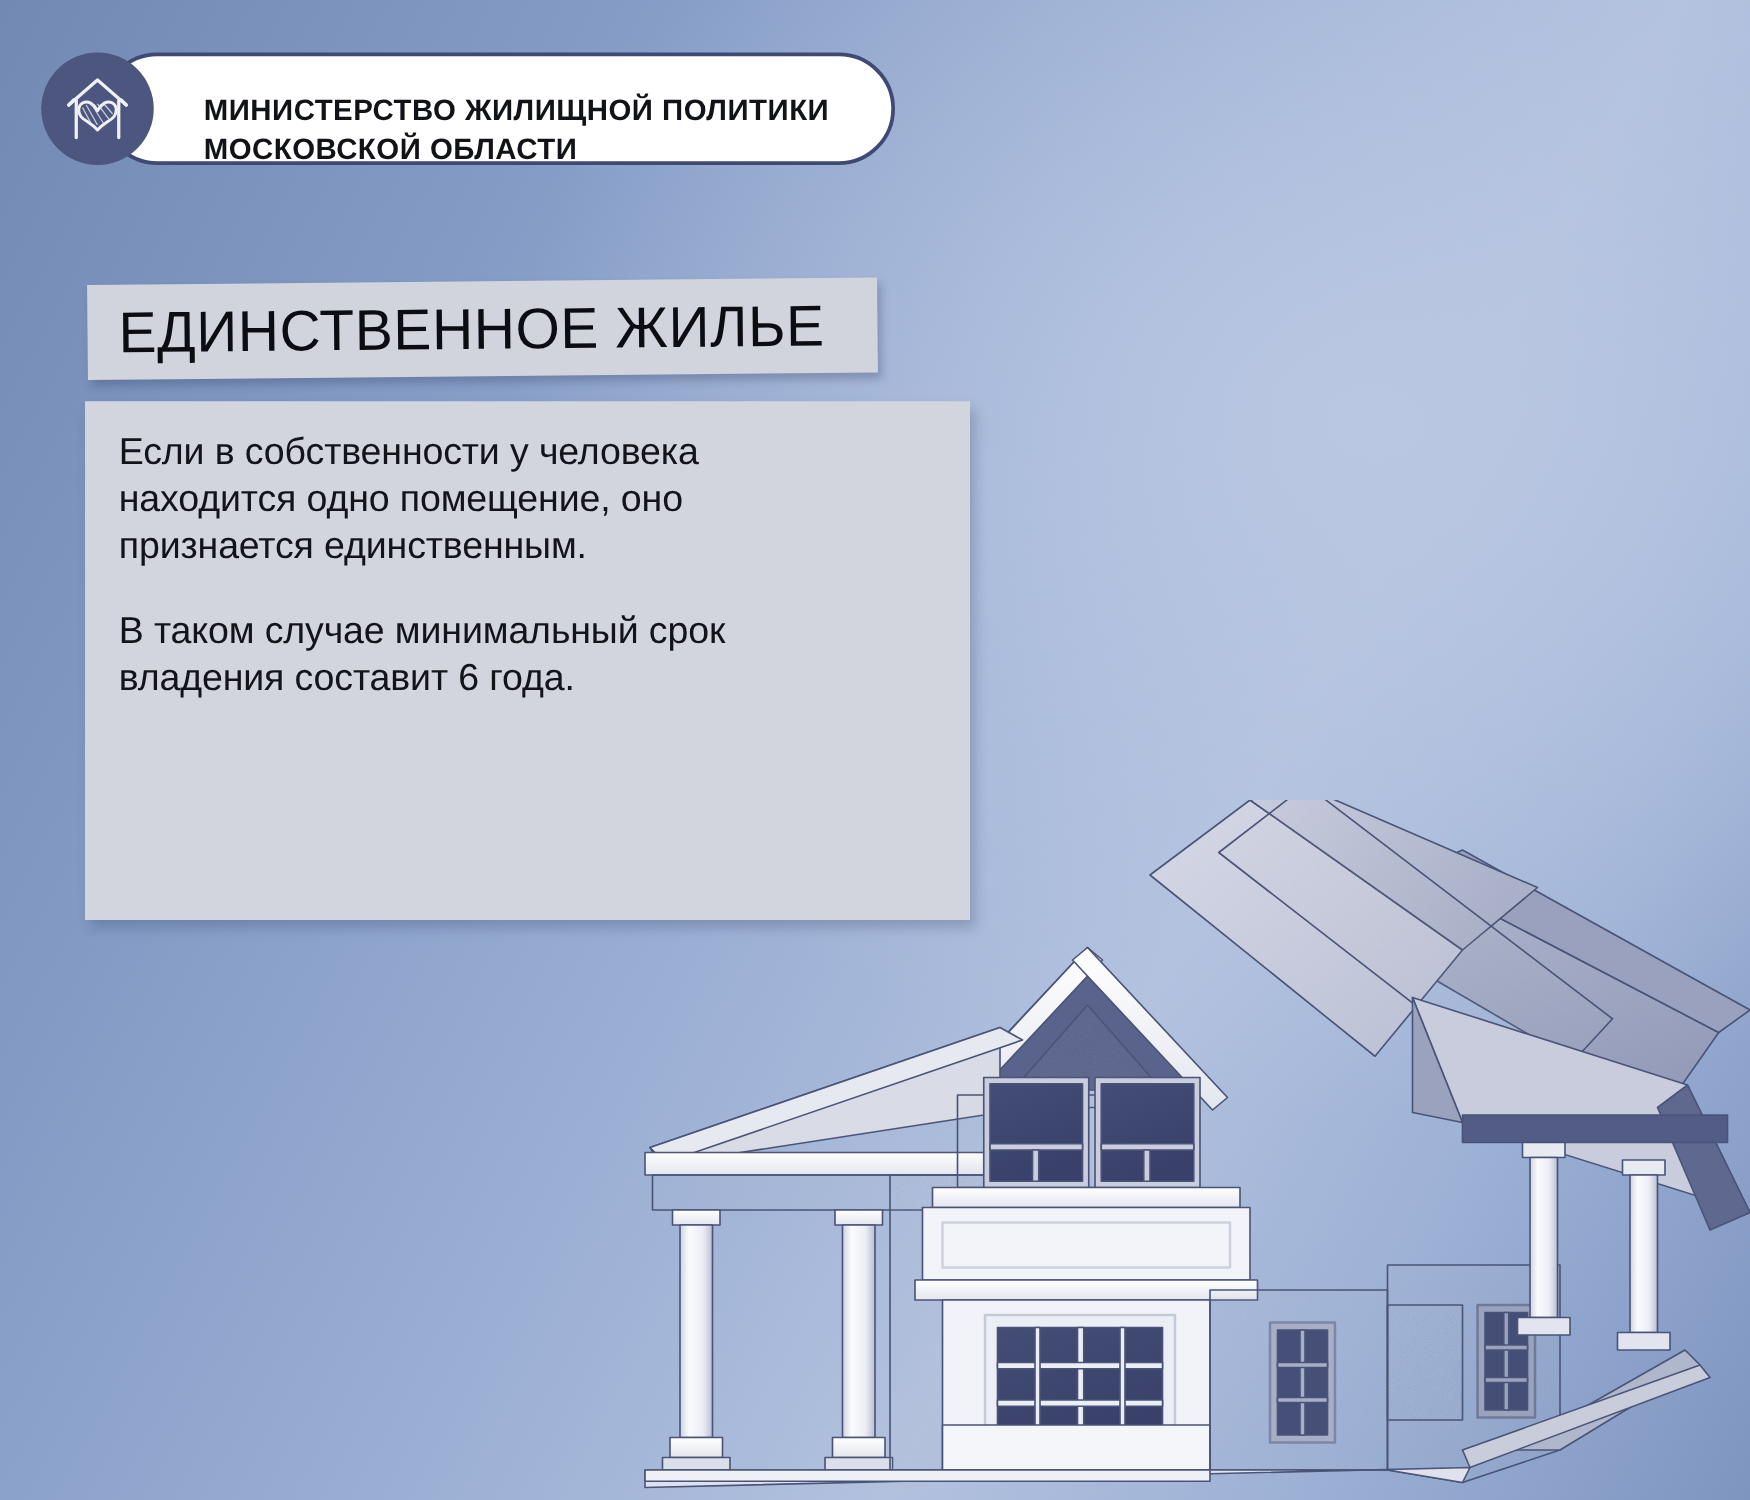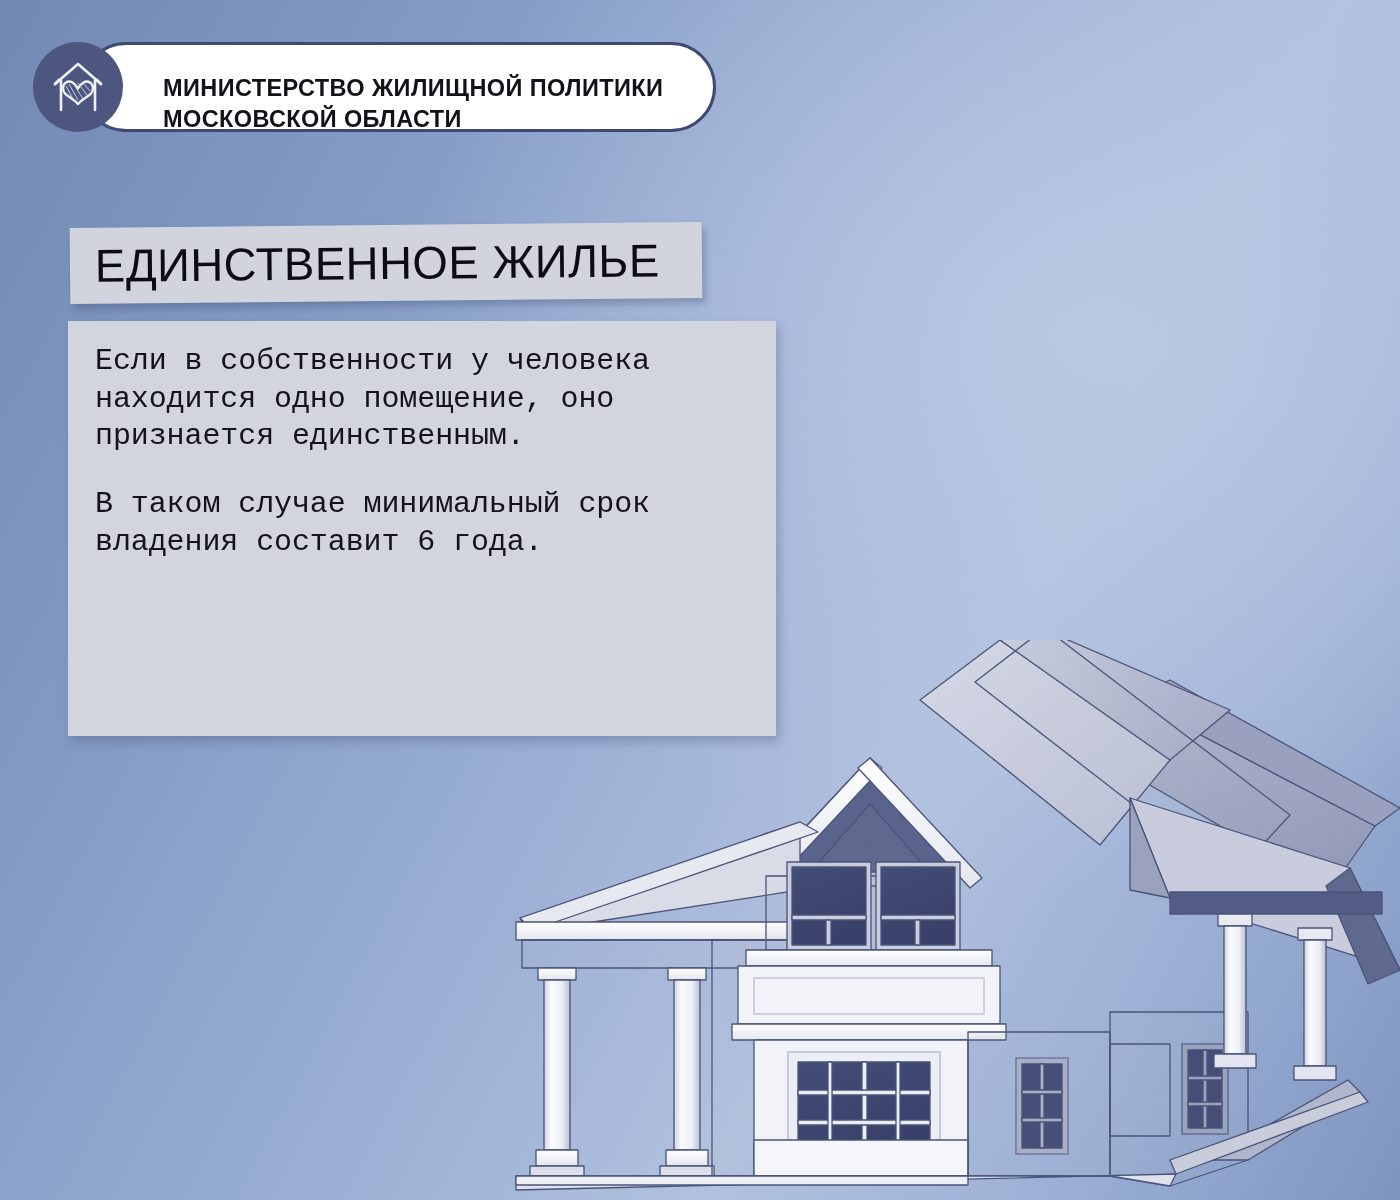--- a/index.html
+++ b/index.html
@@ -99,21 +99,21 @@
     width: 708px;
     height: 415px;
     background: #d3d5de;
     box-shadow: 4px 6px 9px rgba(45,60,95,0.26);
     box-sizing: border-box;
     padding: 22px 26px 18px 27px;
   }
   .text-panel p {
     margin: 0 0 30px 0;
     color: #121419;
-    font-family: Liberation Mono, monospace;
+    font-family: Liberation Sans, sans-serif;
     font-weight: 400;
     font-size: 30px;
     line-height: 1.255;
     letter-spacing: -0.1px;
     white-space: pre-line;
   }
   .text-panel p:last-child { margin-bottom: 0; }
 
   
   .illustration {

